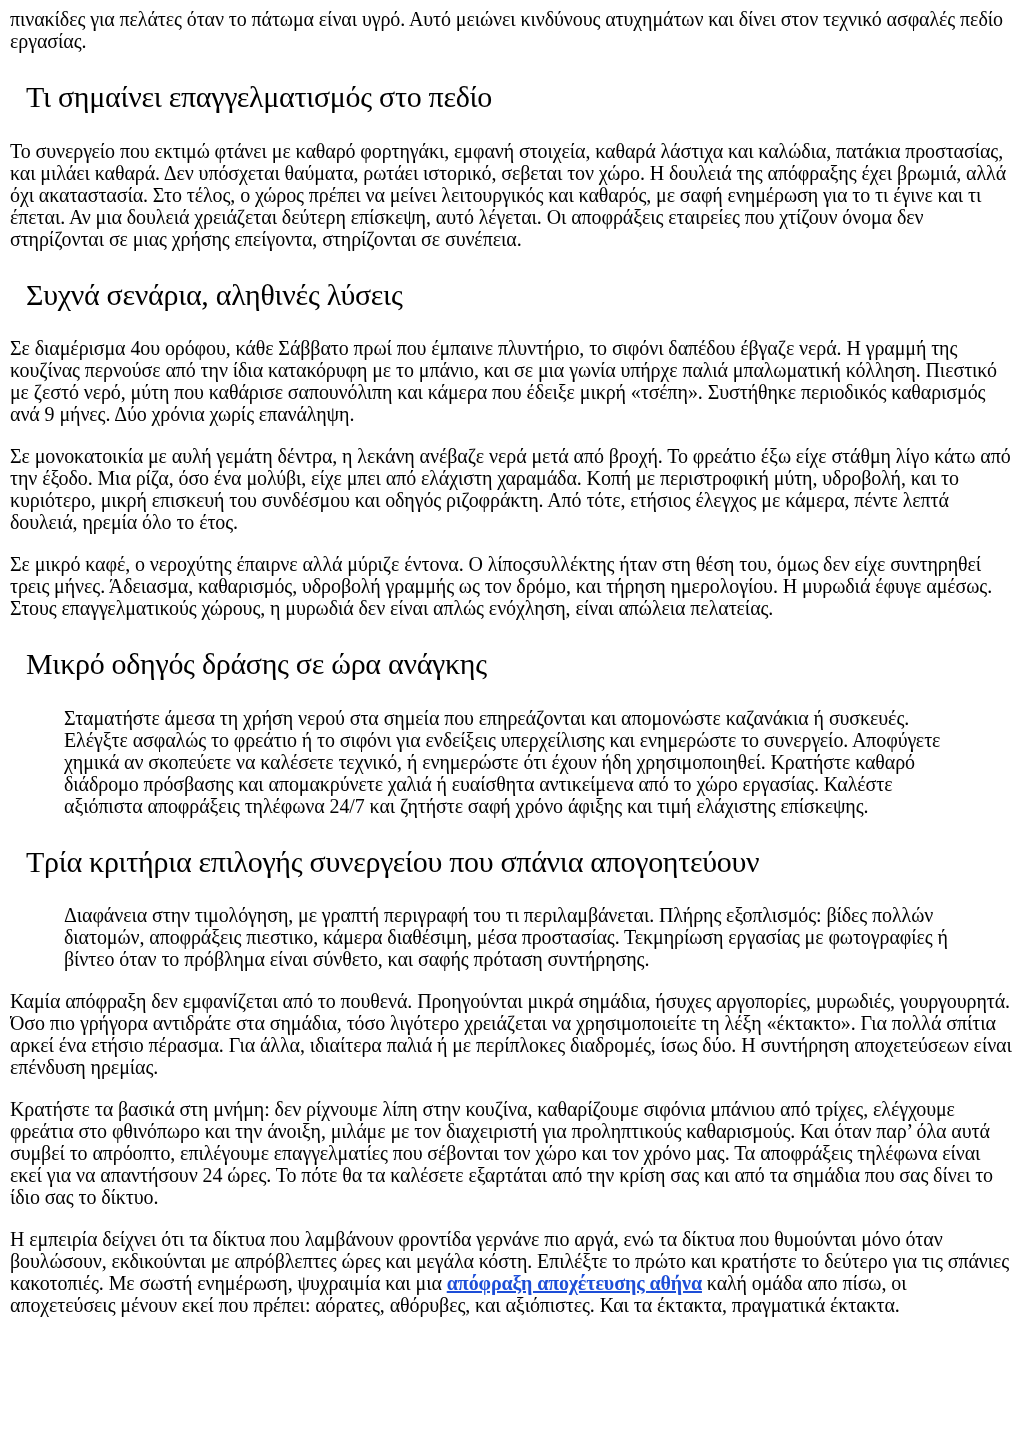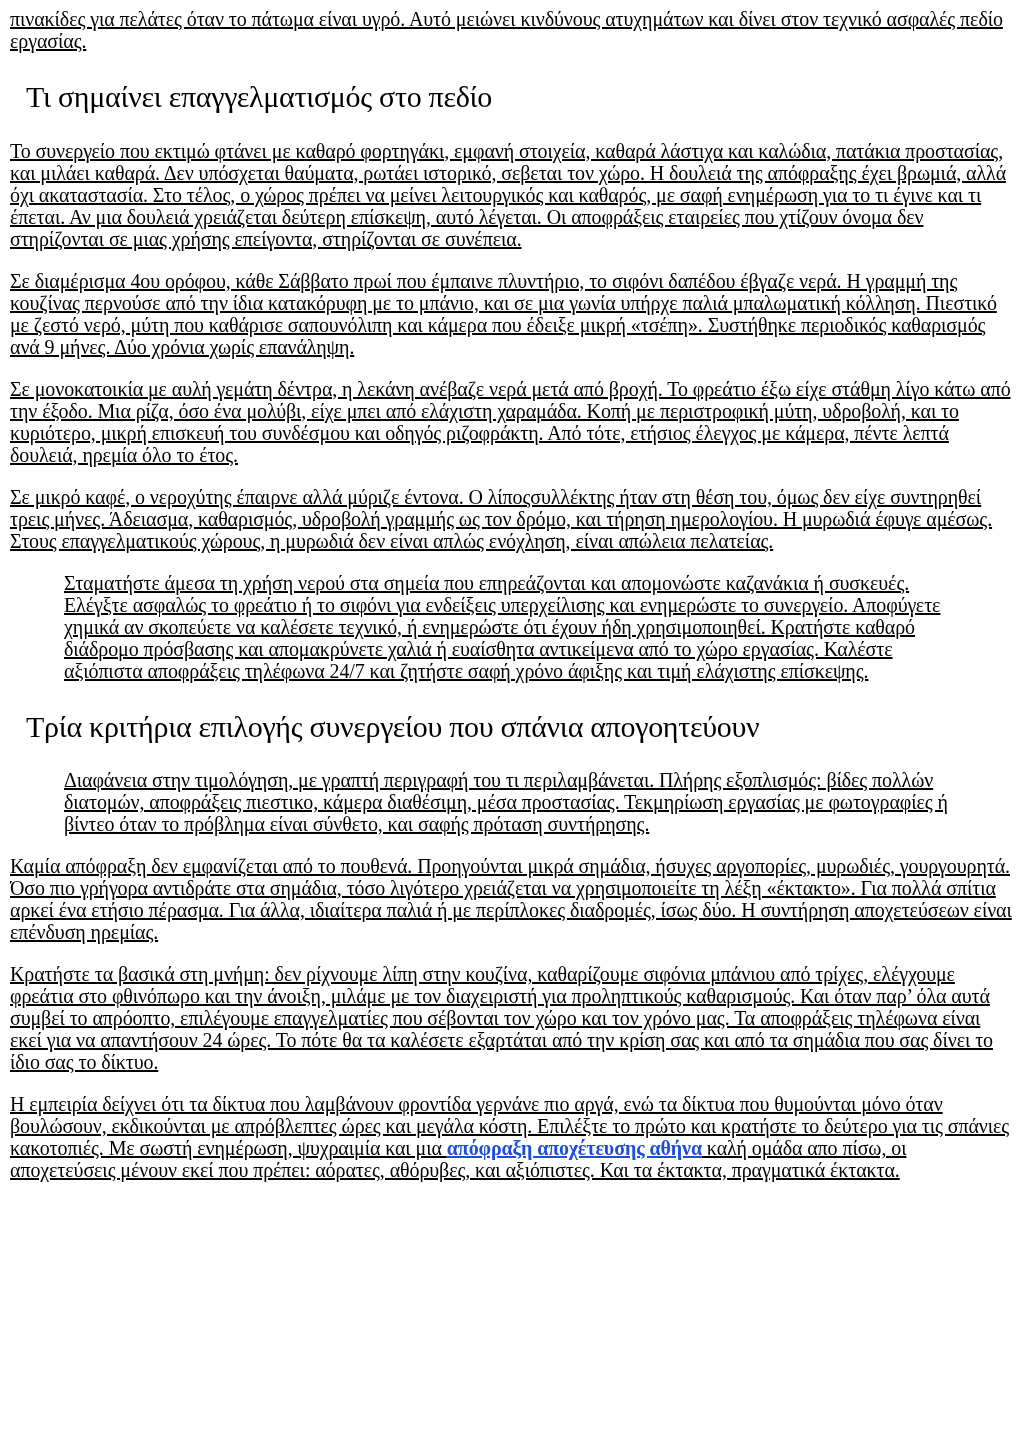--- a/index.html
+++ b/index.html
@@ -11,21 +11,20 @@
     font-family: "Liberation Serif", "DejaVu Serif", serif;
     font-size: 20px;
     line-height: 1.1;
     letter-spacing: -0.1px;
   }
   .article {
     max-width: 1004px;
   }
   p {
     margin: 20px 0;
-    text-decoration: underline;
   }
   p.first {
     margin-top: 0;
   }
   h2 {
     font-size: 1.5em;
     font-weight: normal;
     line-height: 1.12;
     margin: 28px 0 26px 16px;
     letter-spacing: -0.3px;
@@ -47,27 +46,29 @@
 <body>
 
 <main class="article">
 
   <p class="first">πινακίδες για πελάτες όταν το πάτωμα είναι υγρό. Αυτό μειώνει κινδύνους ατυχημάτων και δίνει στον τεχνικό ασφαλές πεδίο εργασίας.</p>
 
   <h2>Τι σημαίνει επαγγελματισμός στο πεδίο</h2>
 
   <p>Το συνεργείο που εκτιμώ φτάνει με καθαρό φορτηγάκι, εμφανή στοιχεία, καθαρά λάστιχα και καλώδια, πατάκια προστασίας, και μιλάει καθαρά. Δεν υπόσχεται θαύματα, ρωτάει ιστορικό, σεβεται τον χώρο. Η δουλειά της απόφραξης έχει βρωμιά, αλλά όχι ακαταστασία. Στο τέλος, ο χώρος πρέπει να μείνει λειτουργικός και καθαρός, με σαφή ενημέρωση για το τι έγινε και τι έπεται. Αν μια δουλειά χρειάζεται δεύτερη επίσκεψη, αυτό λέγεται. Οι αποφράξεις εταιρείες που χτίζουν όνομα δεν στηρίζονται σε μιας χρήσης επείγοντα, στηρίζονται σε συνέπεια.</p>
 
+  <h2>Συχνά σενάρια, αληθινές λύσεις</h2>
 
   <p>Σε διαμέρισμα 4ου ορόφου, κάθε Σάββατο πρωί που έμπαινε πλυντήριο, το σιφόνι δαπέδου έβγαζε νερά. Η γραμμή της κουζίνας περνούσε από την ίδια κατακόρυφη με το μπάνιο, και σε μια γωνία υπήρχε παλιά μπαλωματική κόλληση. Πιεστικό με ζεστό νερό, μύτη που καθάρισε σαπουνόλιπη και κάμερα που έδειξε μικρή «τσέπη». Συστήθηκε περιοδικός καθαρισμός ανά 9 μήνες. Δύο χρόνια χωρίς επανάληψη.</p>
 
   <p>Σε μονοκατοικία με αυλή γεμάτη δέντρα, η λεκάνη ανέβαζε νερά μετά από βροχή. Το φρεάτιο έξω είχε στάθμη λίγο κάτω από την έξοδο. Μια ρίζα, όσο ένα μολύβι, είχε μπει από ελάχιστη χαραμάδα. Κοπή με περιστροφική μύτη, υδροβολή, και το κυριότερο, μικρή επισκευή του συνδέσμου και οδηγός ριζοφράκτη. Από τότε, ετήσιος έλεγχος με κάμερα, πέντε λεπτά δουλειά, ηρεμία όλο το έτος.</p>
 
   <p>Σε μικρό καφέ, ο νεροχύτης έπαιρνε αλλά μύριζε έντονα. Ο λίποςσυλλέκτης ήταν στη θέση του, όμως δεν είχε συντηρηθεί τρεις μήνες. Άδειασμα, καθαρισμός, υδροβολή γραμμής ως τον δρόμο, και τήρηση ημερολογίου. Η μυρωδιά έφυγε αμέσως. Στους επαγγελματικούς χώρους, η μυρωδιά δεν είναι απλώς ενόχληση, είναι απώλεια πελατείας.</p>
 
+  <h2>Μικρό οδηγός δράσης σε ώρα ανάγκης</h2>
 
   <blockquote>
     <p>Σταματήστε άμεσα τη χρήση νερού στα σημεία που επηρεάζονται και απομονώστε καζανάκια ή συσκευές. Ελέγξτε ασφαλώς το φρεάτιο ή το σιφόνι για ενδείξεις υπερχείλισης και ενημερώστε το συνεργείο. Αποφύγετε χημικά αν σκοπεύετε να καλέσετε τεχνικό, ή ενημερώστε ότι έχουν ήδη χρησιμοποιηθεί. Κρατήστε καθαρό διάδρομο πρόσβασης και απομακρύνετε χαλιά ή ευαίσθητα αντικείμενα από το χώρο εργασίας. Καλέστε αξιόπιστα αποφράξεις τηλέφωνα 24/7 και ζητήστε σαφή χρόνο άφιξης και τιμή ελάχιστης επίσκεψης.</p>
   </blockquote>
 
   <h2>Τρία κριτήρια επιλογής συνεργείου που σπάνια απογοητεύουν</h2>
 
   <blockquote>
     <p>Διαφάνεια στην τιμολόγηση, με γραπτή περιγραφή του τι περιλαμβάνεται. Πλήρης εξοπλισμός: βίδες πολλών διατομών, αποφράξεις πιεστικο, κάμερα διαθέσιμη, μέσα προστασίας. Τεκμηρίωση εργασίας με φωτογραφίες ή βίντεο όταν το πρόβλημα είναι σύνθετο, και σαφής πρόταση συντήρησης.</p>
   </blockquote>

